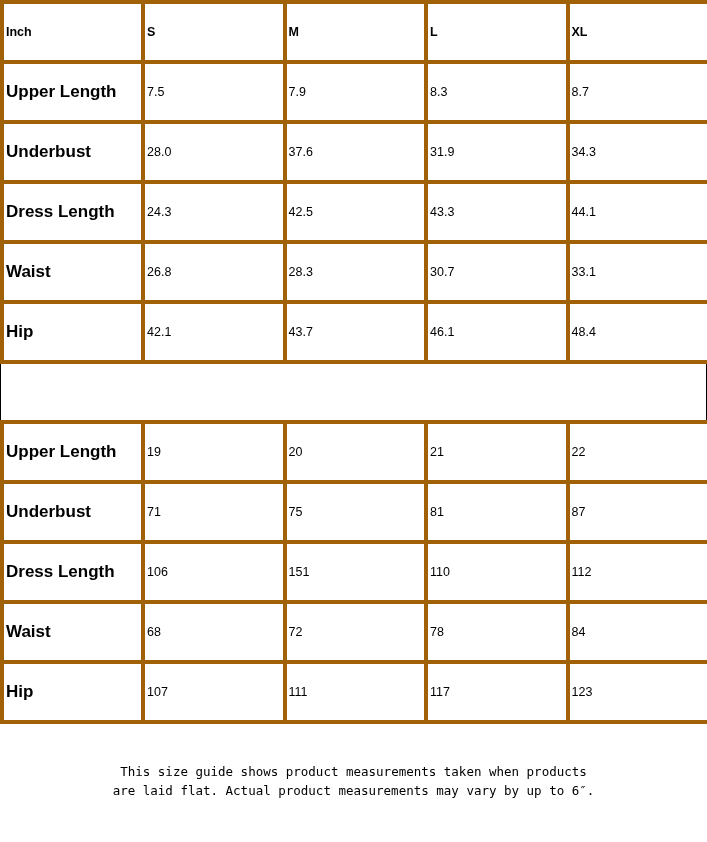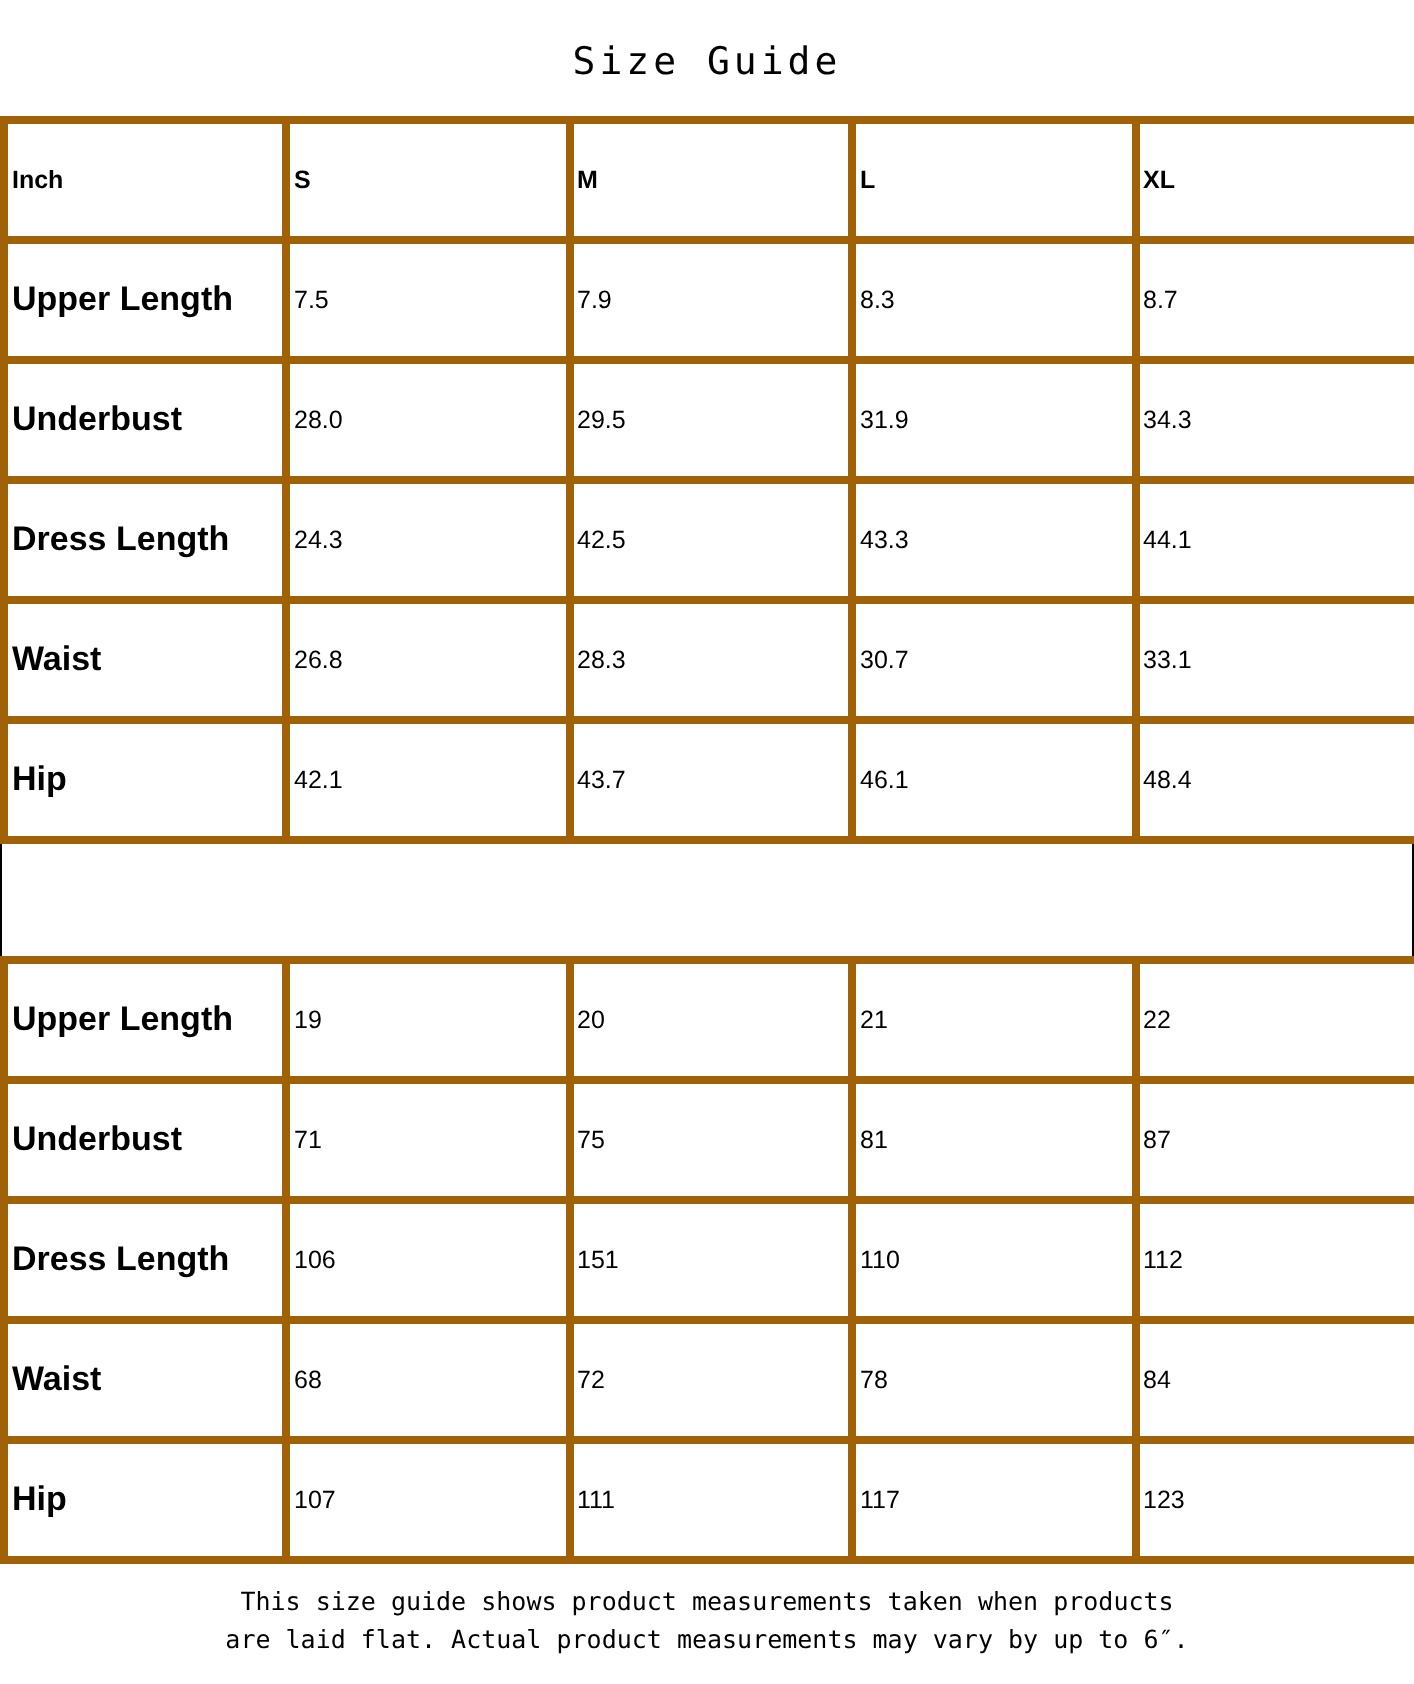--- a/index.html
+++ b/index.html
@@ -77,21 +77,20 @@
     padding: 6px 8px 10px 8px;
     box-sizing: border-box;
   }
   .footer div { white-space: nowrap; }
 </style>
 </head>
 <body>
 
 <div class="page">
 
-  <div class="title">Size Guide</div>
 
   <table class="size-table">
     <colgroup>
       <col class="col0">
         <col class="colx">
         <col class="colx">
         <col class="colx">
         <col class="colx">
     </colgroup>
     <tbody>
@@ -105,21 +104,21 @@
       <tr>
         <td class="rowlabel">Upper Length</td>
         <td class="val">7.5</td>
         <td class="val">7.9</td>
         <td class="val">8.3</td>
         <td class="val">8.7</td>
       </tr>
       <tr>
         <td class="rowlabel">Underbust</td>
         <td class="val">28.0</td>
-        <td class="val">29.5</td>
+        <td class="val">37.6</td>
         <td class="val">31.9</td>
         <td class="val">34.3</td>
       </tr>
       <tr>
         <td class="rowlabel">Dress Length</td>
         <td class="val">24.3</td>
         <td class="val">42.5</td>
         <td class="val">43.3</td>
         <td class="val">44.1</td>
       </tr>

